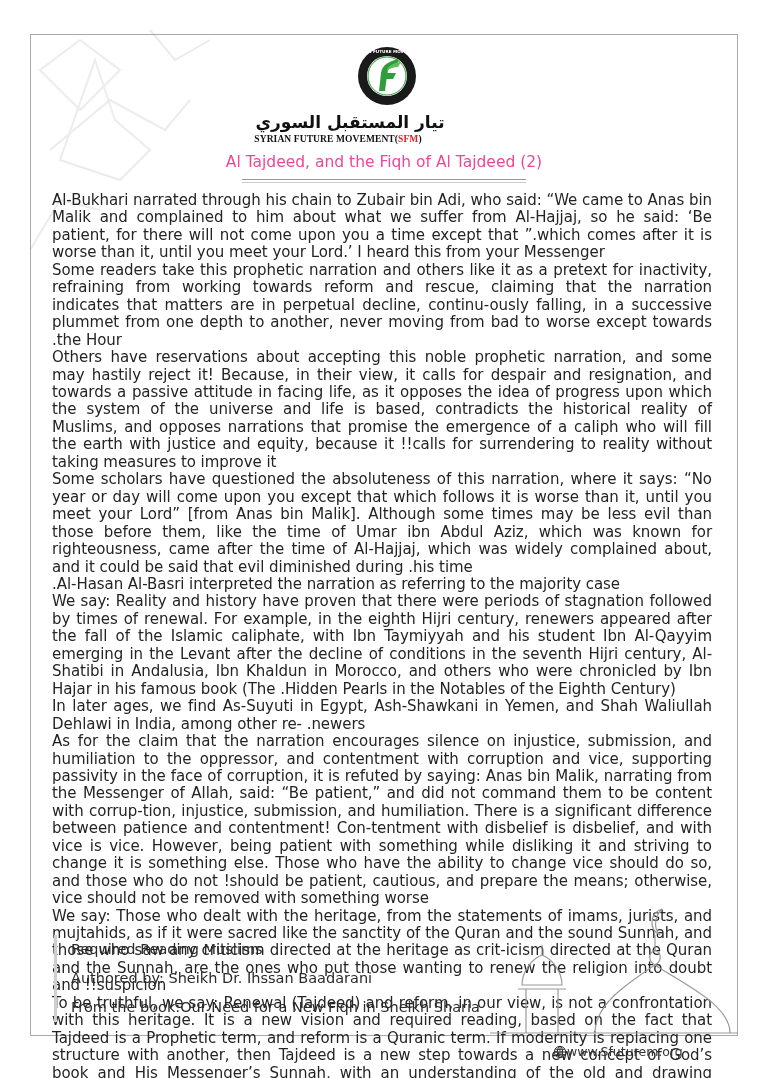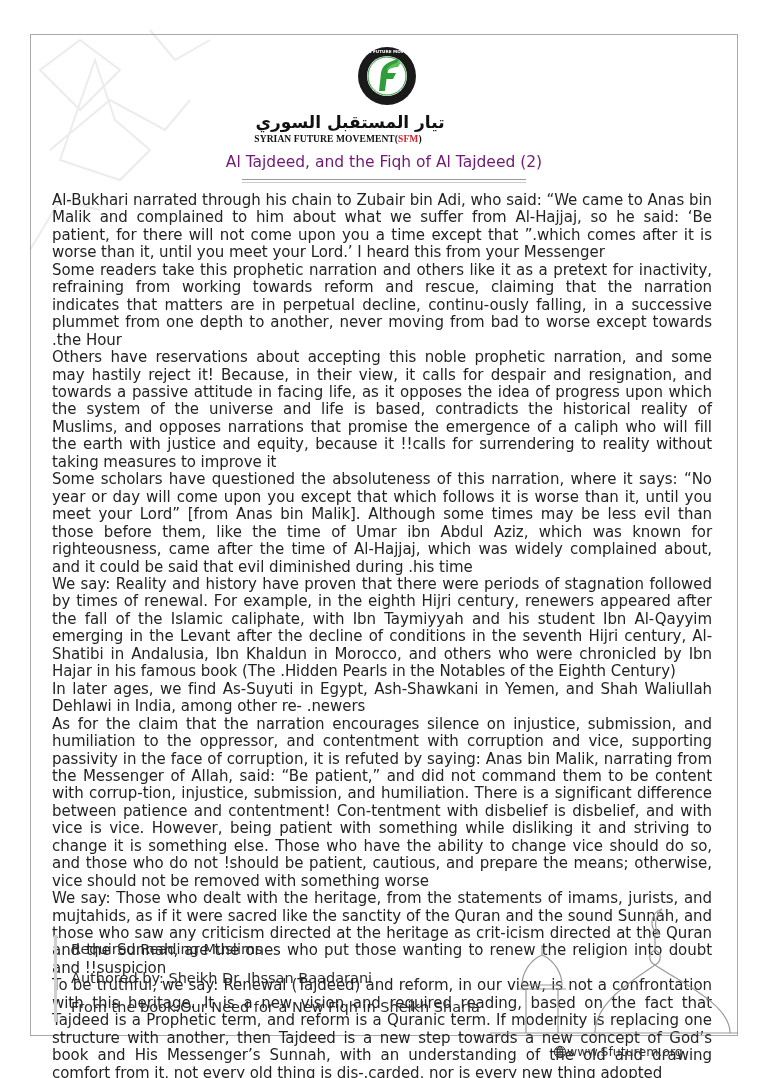--- a/index.html
+++ b/index.html
@@ -17,21 +17,21 @@
     position:absolute; top:112px; left:0; width:700px; text-align:center; z-index:2;
     font-family:"DejaVu Sans", sans-serif; font-weight:bold; font-size:17px; color:#111; direction:rtl;
   }
   .logo-en {
     position:absolute; top:134px; left:0; width:676px; text-align:center; z-index:2;
     font-family:"Liberation Serif", serif; font-weight:bold; font-size:9.5px; color:#111; letter-spacing:0.1px;
   }
   .logo-en .sfm { color:#d3232b; }
   .title {
     position:absolute; top:153px; left:0; width:768px; text-align:center; z-index:2;
-    font-family:"DejaVu Sans", sans-serif; font-size:15.5px; color:#701a75;
+    font-family:"DejaVu Sans", sans-serif; font-size:15.5px; color:#ec4899;
   }
   .title-rule { position:absolute; top:179px; left:242px; width:284px; height:0; border-top:1px solid #999; border-bottom:1px solid #ccc; padding-top:2px; z-index:2; }
   .body-text {
     position:absolute; left:52px; top:192px; width:660px; z-index:2;
     font-family:"DejaVu Sans", sans-serif; font-size:15px; line-height:17.45px; color:#242424;
     letter-spacing:-0.05px;
   }
   .body-text p { margin:0; padding:0; text-align:justify; text-align-last:left; }
   .credits {
     position:absolute; left:54px; top:935px; z-index:2;
@@ -75,20 +75,21 @@
 <div class="logo-en"><span>SYRIAN FUTURE MOVEMENT</span>(<span class="sfm">SFM</span>)</div>
 
 <div class="title">Al Tajdeed, and the Fiqh of Al Tajdeed (2)</div>
 <div class="title-rule"></div>
 
 <div class="body-text">
   <p>Al-Bukhari narrated through his chain to Zubair bin Adi, who said: “We came to Anas bin Malik and complained to him about what we suffer from Al-Hajjaj, so he said: ‘Be patient, for there will not come upon you a time except that ”.which comes after it is worse than it, until you meet your Lord.’ I heard this from your Messenger</p>
   <p>Some readers take this prophetic narration and others like it as a pretext for inactivity, refraining from working towards reform and rescue, claiming that the narration indicates that matters are in perpetual decline, continu-ously falling, in a successive plummet from one depth to another, never moving from bad to worse except towards .the Hour</p>
   <p>Others have reservations about accepting this noble prophetic narration, and some may hastily reject it! Because, in their view, it calls for despair and resignation, and towards a passive attitude in facing life, as it opposes the idea of progress upon which the system of the universe and life is based, contradicts the historical reality of Muslims, and opposes narrations that promise the emergence of a caliph who will fill the earth with justice and equity, because it !!calls for surrendering to reality without taking measures to improve it</p>
   <p>Some scholars have questioned the absoluteness of this narration, where it says: “No year or day will come upon you except that which follows it is worse than it, until you meet your Lord” [from Anas bin Malik]. Although some times may be less evil than those before them, like the time of Umar ibn Abdul Aziz, which was known for righteousness, came after the time of Al-Hajjaj, which was widely complained about, and it could be said that evil diminished during .his time</p>
+  <p>.Al-Hasan Al-Basri interpreted the narration as referring to the majority case</p>
   <p>We say: Reality and history have proven that there were periods of stagnation followed by times of renewal. For example, in the eighth Hijri century, renewers appeared after the fall of the Islamic caliphate, with Ibn Taymiyyah and his student Ibn Al-Qayyim emerging in the Levant after the decline of conditions in the seventh Hijri century, Al-Shatibi in Andalusia, Ibn Khaldun in Morocco, and others who were chronicled by Ibn Hajar in his famous book (The .Hidden Pearls in the Notables of the Eighth Century)</p>
   <p>In later ages, we find As-Suyuti in Egypt, Ash-Shawkani in Yemen, and Shah Waliullah Dehlawi in India, among other re- .newers</p>
   <p>As for the claim that the narration encourages silence on injustice, submission, and humiliation to the oppressor, and contentment with corruption and vice, supporting passivity in the face of corruption, it is refuted by saying: Anas bin Malik, narrating from the Messenger of Allah, said: “Be patient,” and did not command them to be content with corrup-tion, injustice, submission, and humiliation. There is a significant difference between patience and contentment! Con-tentment with disbelief is disbelief, and with vice is vice. However, being patient with something while disliking it and striving to change it is something else. Those who have the ability to change vice should do so, and those who do not !should be patient, cautious, and prepare the means; otherwise, vice should not be removed with something worse</p>
   <p>We say: Those who dealt with the heritage, from the statements of imams, jurists, and mujtahids, as if it were sacred like the sanctity of the Quran and the sound Sunnah, and those who saw any criticism directed at the heritage as crit-icism directed at the Quran and the Sunnah, are the ones who put those wanting to renew the religion into doubt and !!suspicion</p>
   <p>To be truthful, we say: Renewal (Tajdeed) and reform, in our view, is not a confrontation with this heritage. It is a new vision and required reading, based on the fact that Tajdeed is a Prophetic term, and reform is a Quranic term. If modernity is replacing one structure with another, then Tajdeed is a new step towards a new concept of God’s book and His Messenger’s Sunnah, with an understanding of the old and drawing comfort from it, not every old thing is dis-.carded, nor is every new thing adopted</p>
 </div>
 
 <div class="credits">
   <div>Required Reading Muslims</div>
   <div>Authored by: Sheikh Dr. Ihssan Baadarani</div>

